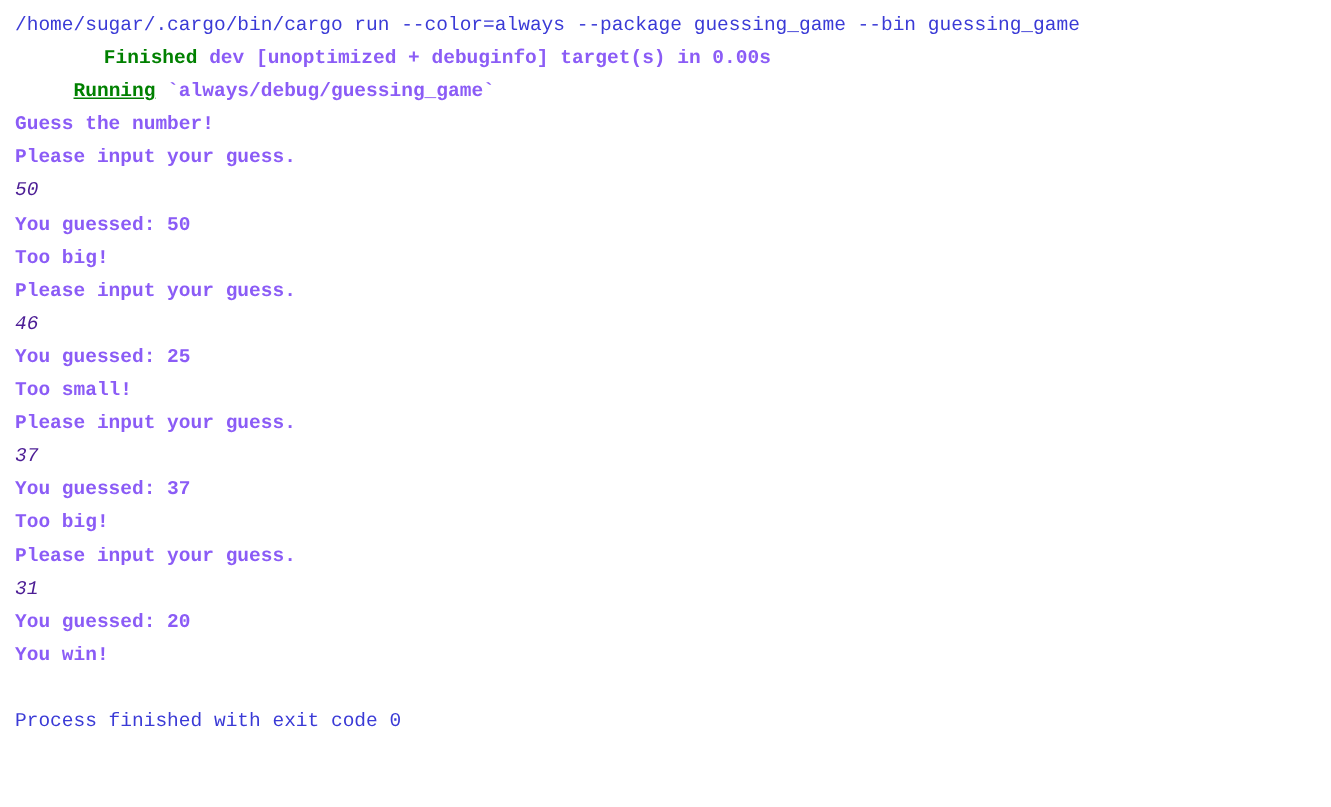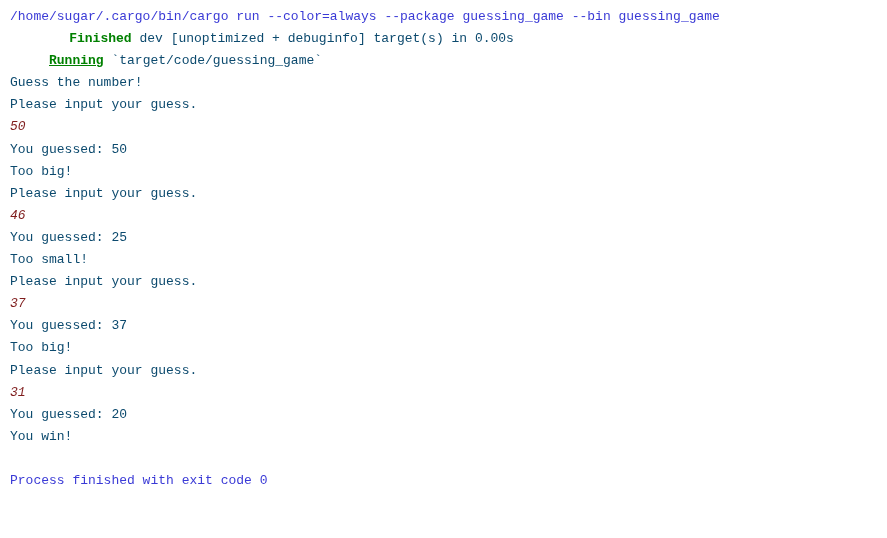--- a/index.html
+++ b/index.html
@@ -28,42 +28,43 @@
       color: #008000;
       font-weight: bold;
       margin-left: 28px;
     }
     .running-label {
       color: #008000;
       font-weight: bold;
       text-decoration: underline;
     }
     .normal {
-      color: #0c4a6e;
+      color: #8b5cf6;
+      font-weight: bold;
     }
     .user-input {
-      color: #7f1d1d;
+      color: #4c1d95;
       font-style: italic;
       font-family: Liberation Mono, monospace;
     }
     .exit-msg {
       color: #3a3ad6;
     }
     .blank {
       height: 1.7em;
     }
   </style>
 </head>
 <body>
 
 <div class="line command">/home/sugar/.cargo/bin/cargo run --color=always --package guessing_game --bin guessing_game</div>
 
 <div class="line"><span>    </span><span class="finished-label">Finished</span><span class="normal"> dev [unoptimized + debuginfo] target(s) in 0.00s</span></div>
 
-<div class="line"><span>     </span><span class="running-label">Running</span><span class="normal"> `target/code/guessing_game`</span></div>
+<div class="line"><span>     </span><span class="running-label">Running</span><span class="normal"> `always/debug/guessing_game`</span></div>
 
 <div class="line normal">Guess the number!</div>
 <div class="line normal">Please input your guess.</div>
 <div class="line user-input">50</div>
 <div class="line normal">You guessed: 50</div>
 <div class="line normal">Too big!</div>
 <div class="line normal">Please input your guess.</div>
 <div class="line user-input">46</div>
 <div class="line normal">You guessed: 25</div>
 <div class="line normal">Too small!</div>

